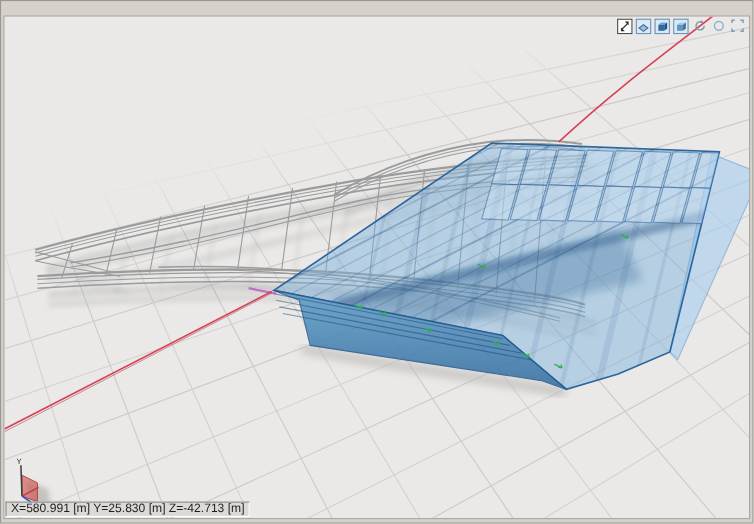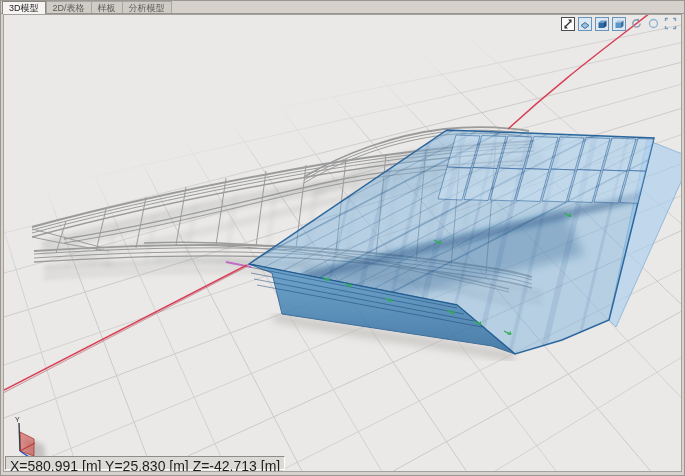--- a/index.html
+++ b/index.html
@@ -46,35 +46,29 @@
     background:transparent;border:none;padding:0;cursor:pointer;
   }
   .tool.framed{background:#dce9f4;border:1px solid #6a93b8;}
   .tool.dark-framed{background:#fdfdfd;border:1px solid #4b4b4b;}
   .tool svg{display:block;}
   
   .statusbox{
     position:absolute;left:1px;bottom:1px;height:14px;z-index:10;
     background:#dcdad6;
     border:1px solid;border-color:#8f8d89 #ffffff #ffffff #8f8d89;
-    display:flex;align-items:flex-start;padding:1px 4px;
-    font-size:14px;color:#1e1e1e;white-space:nowrap;
+    display:flex;align-items:flex-end;padding:1px 4px;
+    font-size:11px;color:#1e1e1e;white-space:nowrap;
   }
 </style>
 </head>
 <body>
 
 <div class="window">
 
-  <div class="tabbar">
-    <div class="tab active">3D模型</div>
-    <div class="tab">2D/表格</div>
-    <div class="tab">样板</div>
-    <div class="tab">分析模型</div>
-  </div>
 
   <div class="viewport">
 
     <svg class="scene" width="681" height="460" viewBox="0 0 681 460">
       <defs>
         <linearGradient id="gridFade" gradientUnits="userSpaceOnUse" x1="300" y1="80" x2="350" y2="220">
           <stop offset="0" stop-color="#000"></stop>
           <stop offset="0.45" stop-color="#fff"></stop>
         </linearGradient>
         <mask id="fadeMask">

